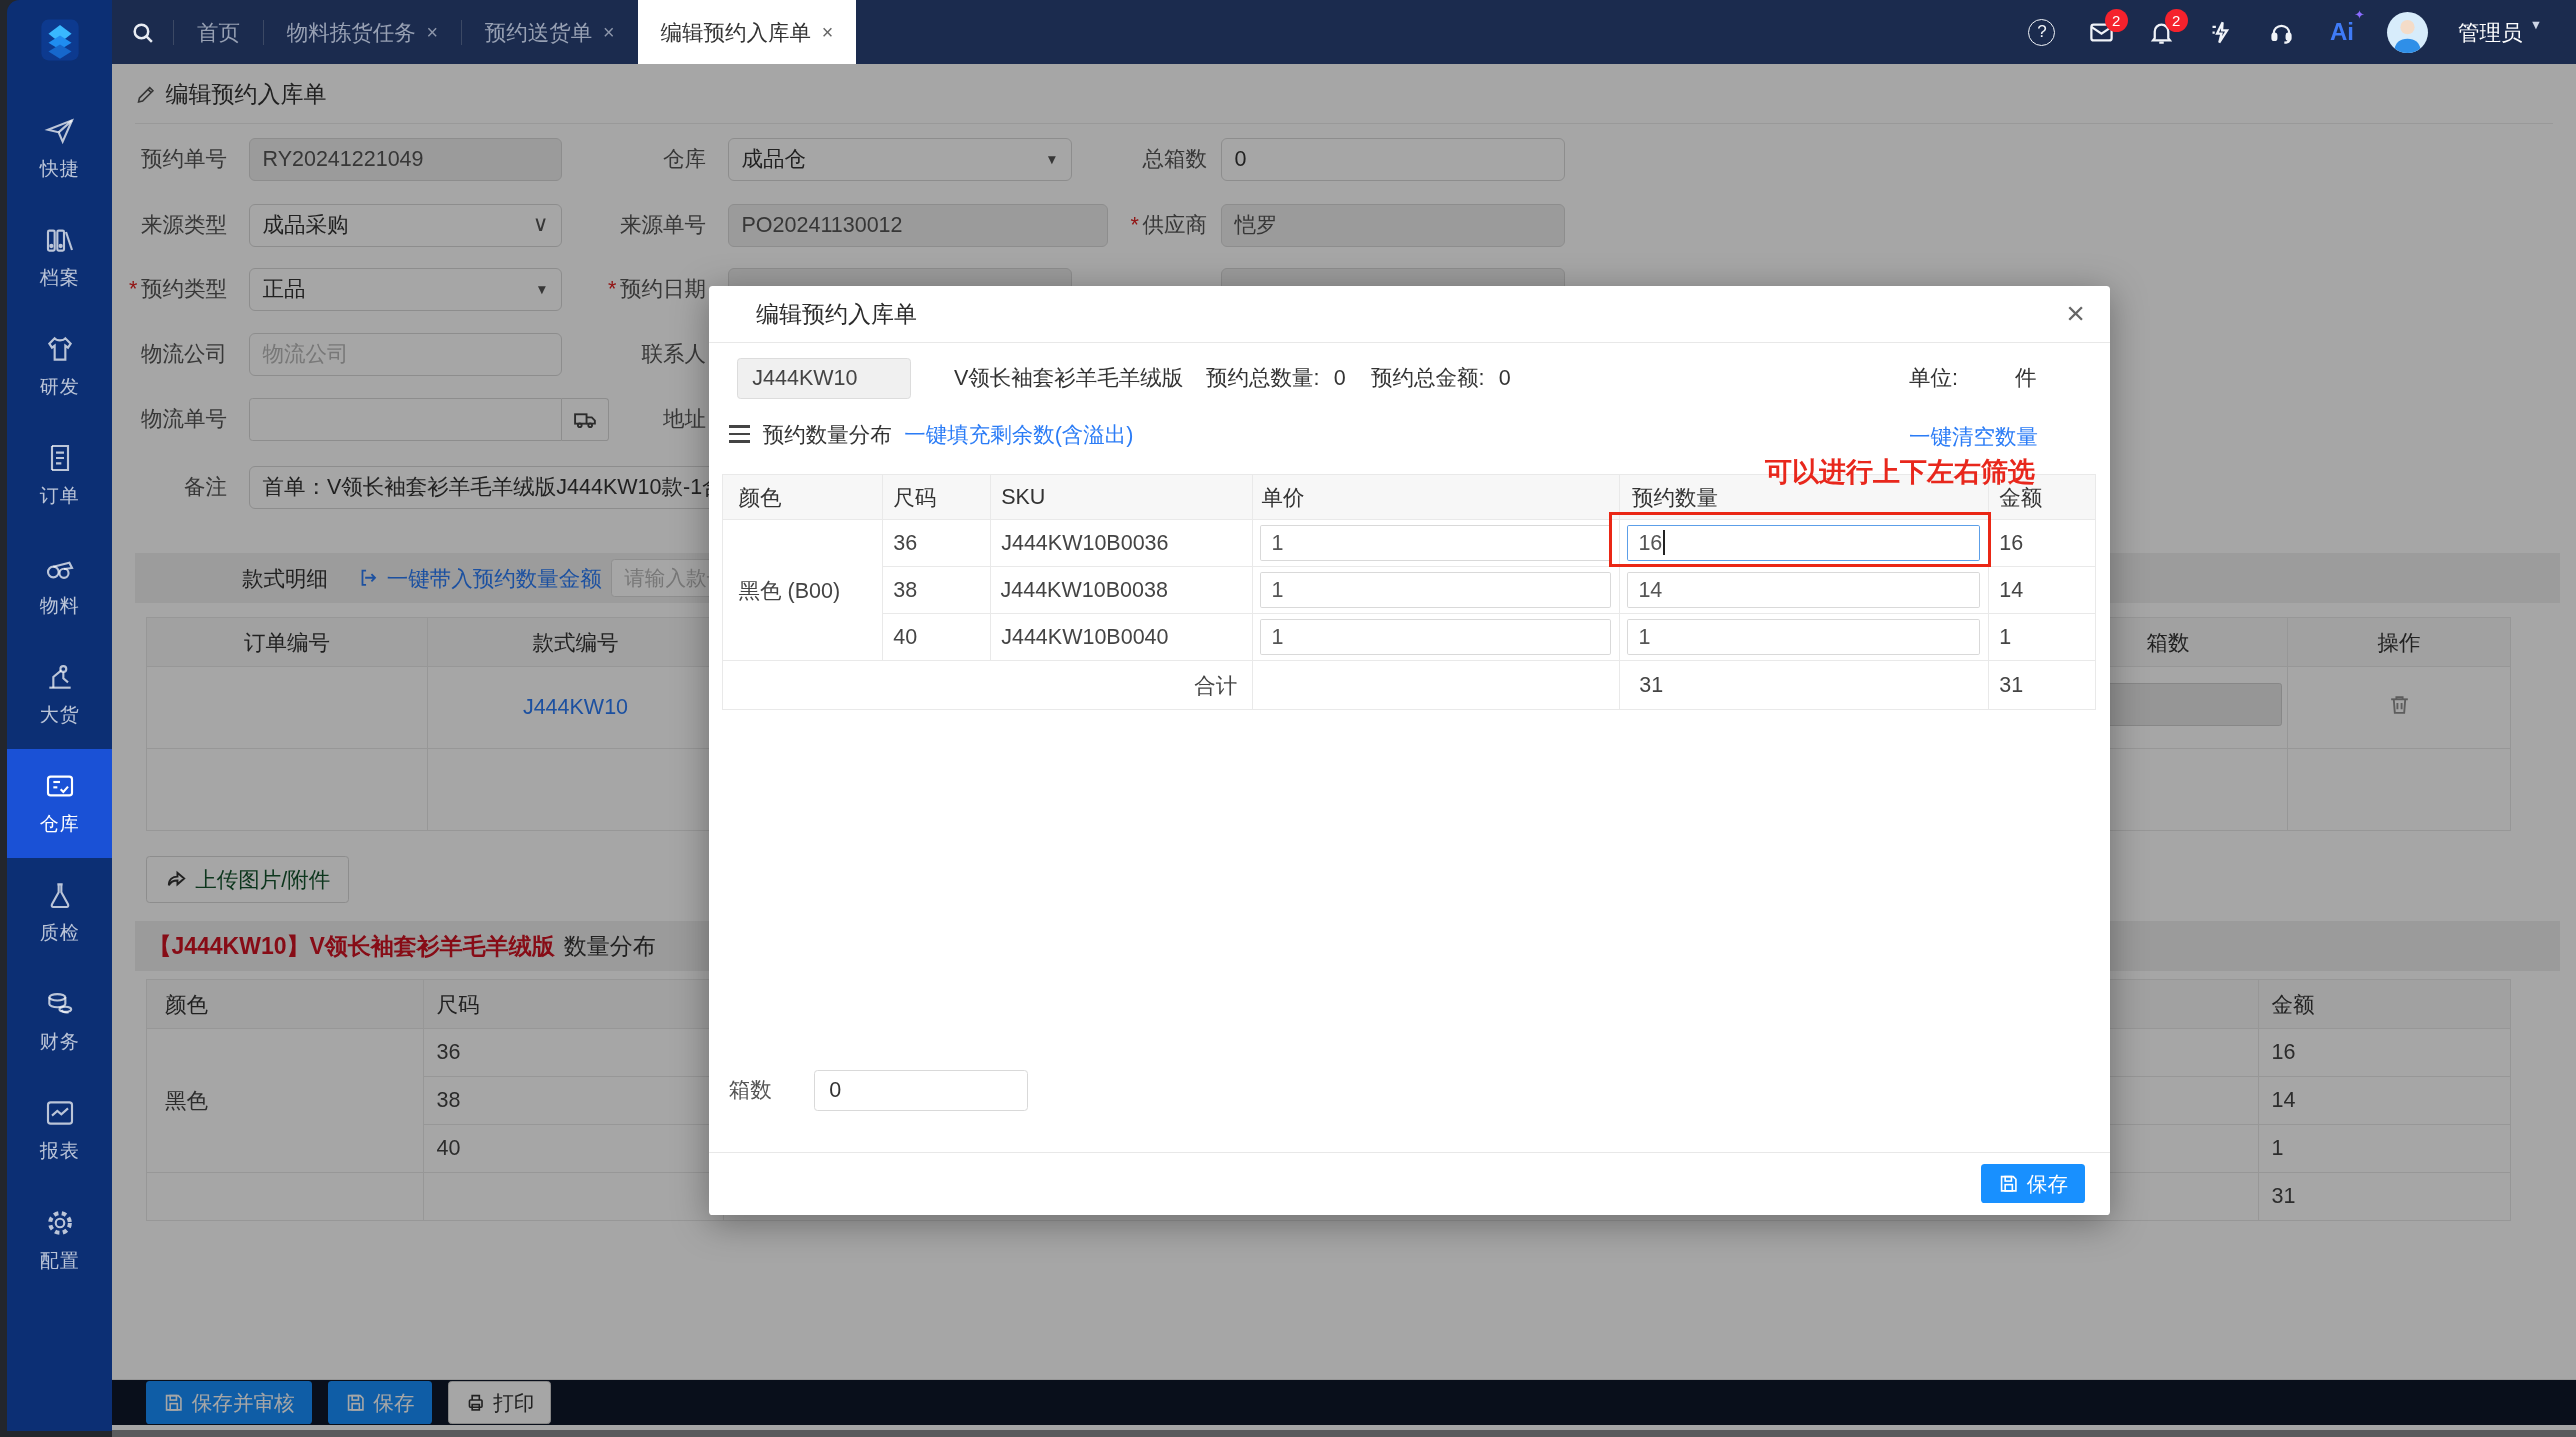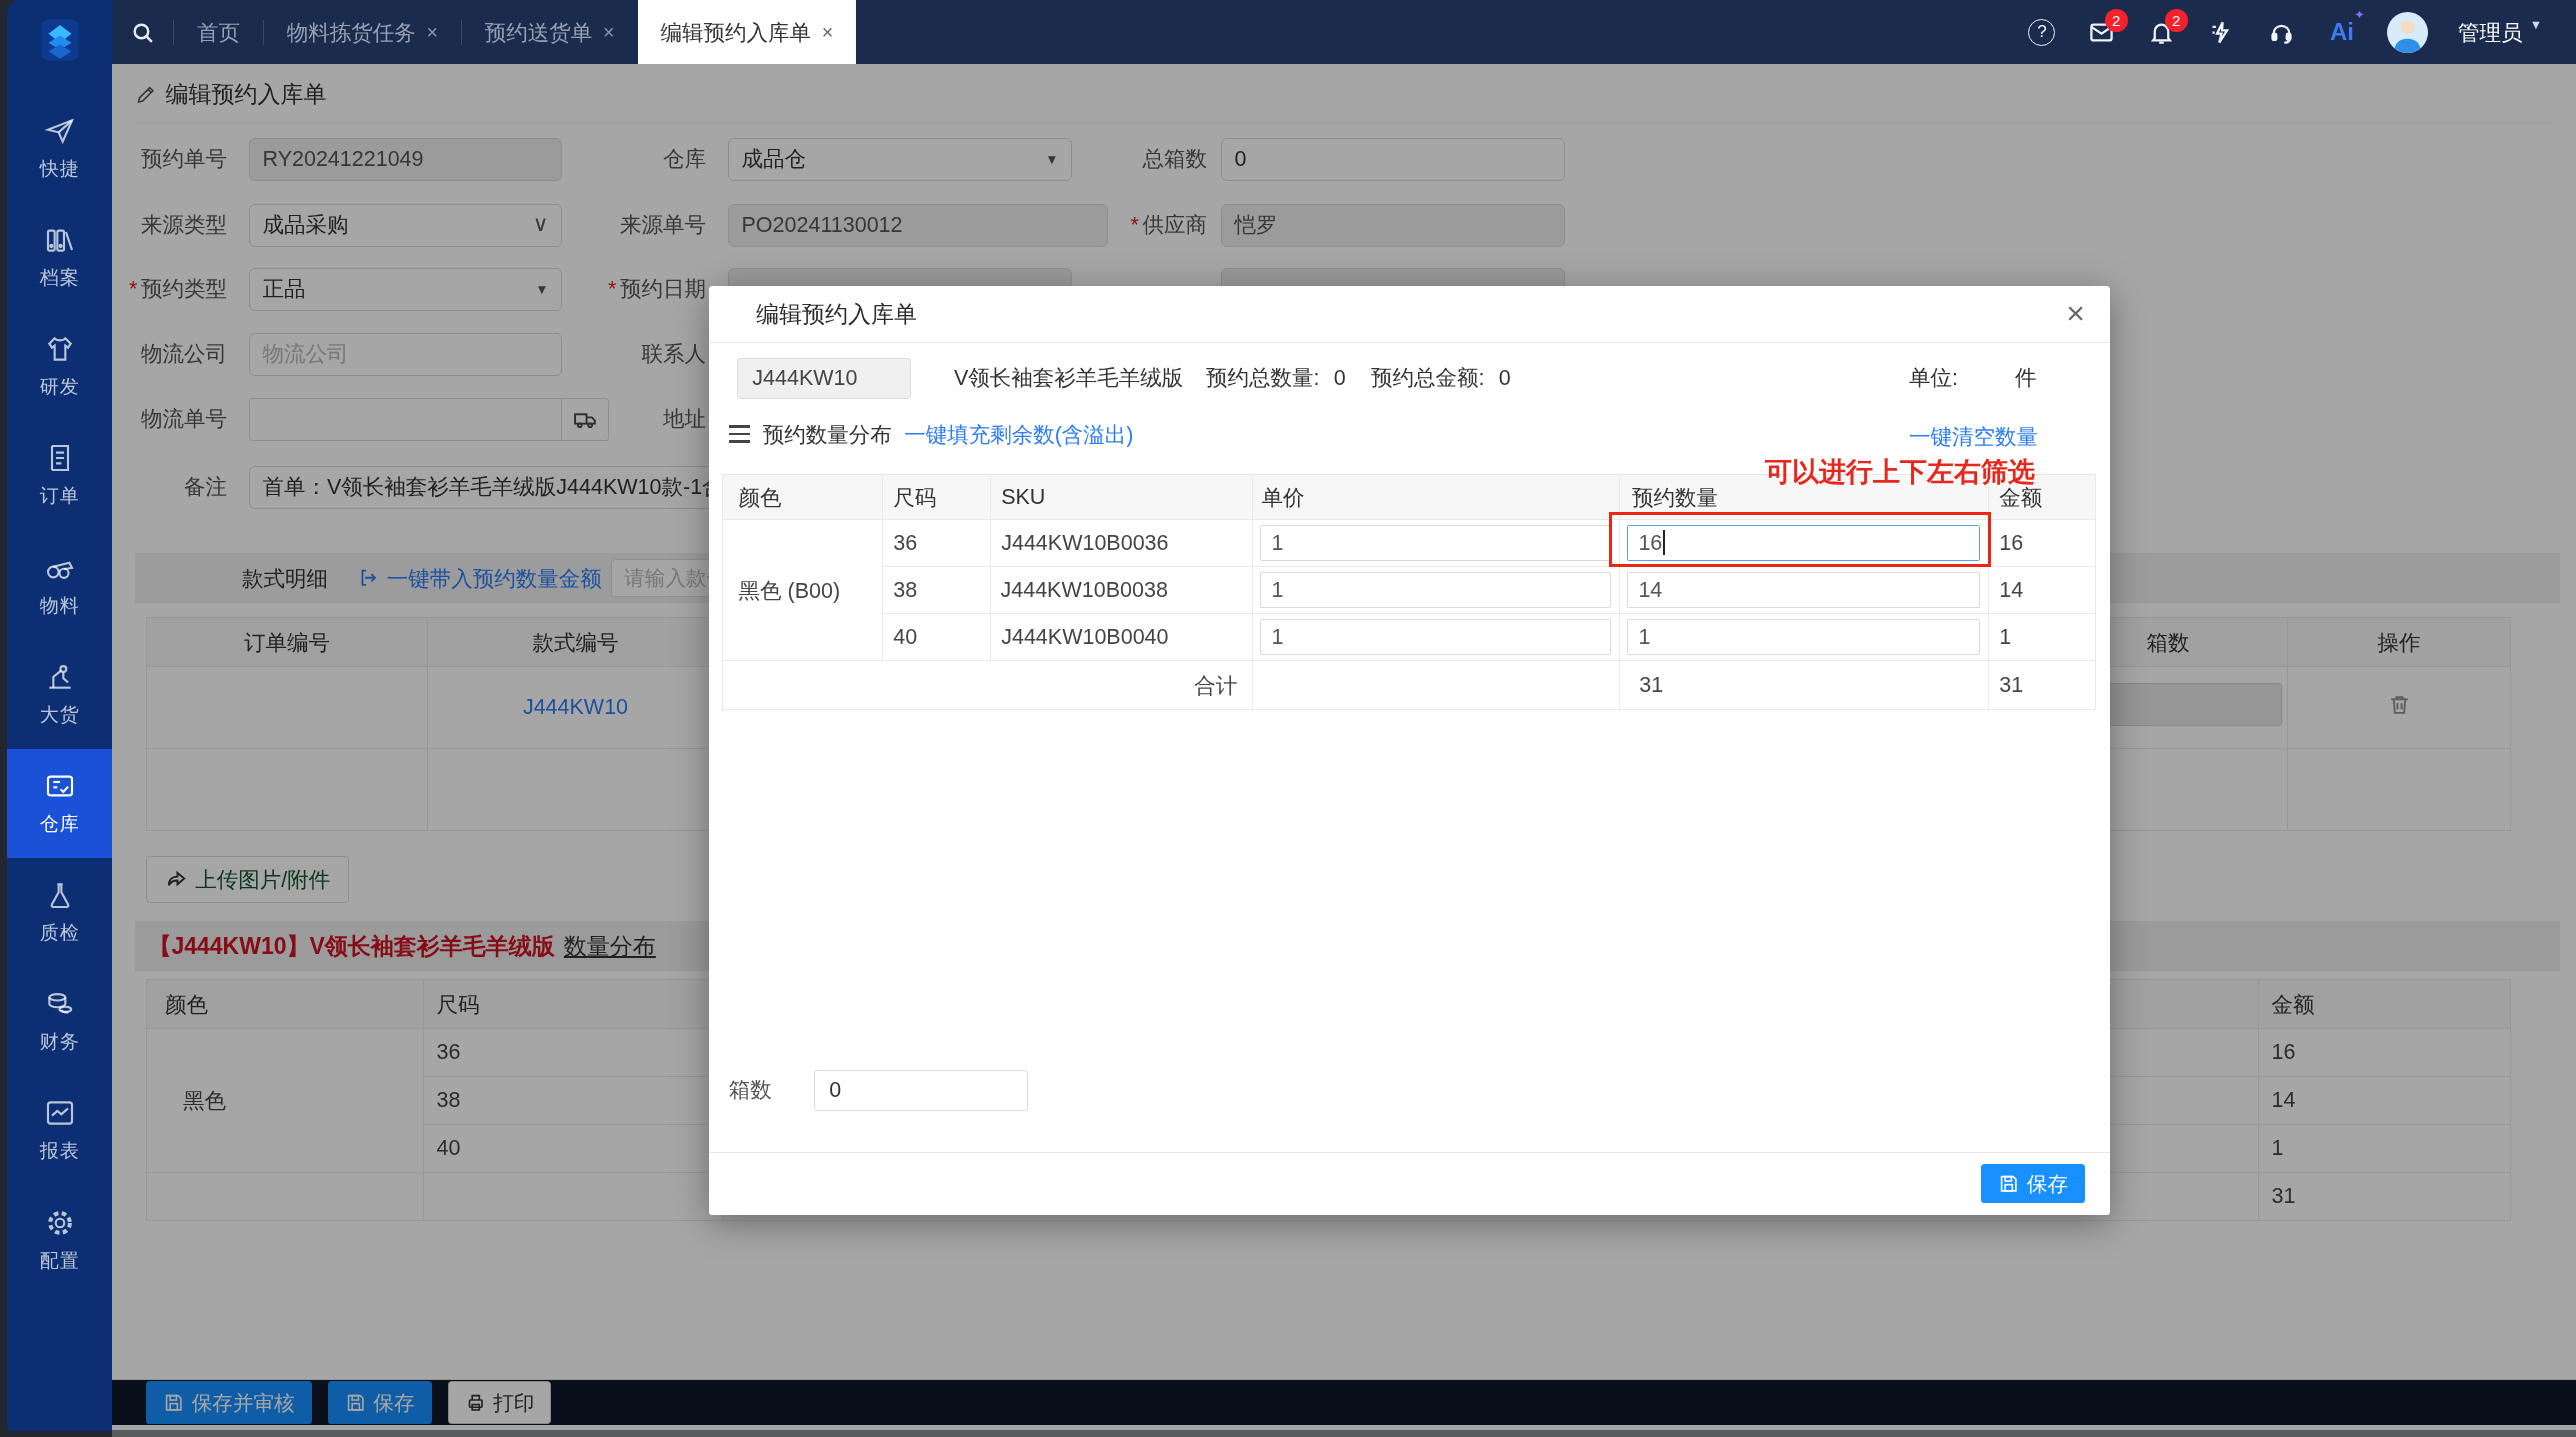--- a/index.html
+++ b/index.html
@@ -69,21 +69,21 @@
 
   table.grid { border-collapse:collapse; position:absolute; background:#fff; table-layout:fixed; }
   table.grid th, table.grid td { border:0.9px solid #e9e9e9; font-size:21.5px; color:#444; font-weight:normal; }
   table.grid th { background:#f7f7f7; color:#333; }
 
   .upload-btn { position:absolute; left:34px; top:792px; height:47px; padding:0 18px; border:0.9px solid #d9d9d9;
                 border-radius:3.6px; background:#fff; display:flex; align-items:center; gap:7.2px; font-size:21.5px; color:#14532d; }
   .upload-btn svg { width:23px; height:23px; stroke:#333; fill:none; stroke-width:2; }
 
   .dist-title-red { color:#cf1322; font-weight:bold; font-size:23px; }
-  .dist-title-suffix { color:#333; font-size:23px; margin-left:9px;text-decoration:underline; }
+  .dist-title-suffix { color:#333; font-size:23px; margin-left:9px; }
 
   .footer-bar { position:absolute; left:0; top:1315px; width:100%; height:46px; background:#0f172a; border-top:0.9px solid #e8e8e8;
                 display:flex; align-items:center; gap:16px; padding-left:34px; }
   .btn { height:43px; border-radius:3.6px; font-size:20.6px; display:inline-flex; align-items:center; gap:7.2px;
          padding:0 16px; cursor:pointer; border:0.9px solid transparent; }
   .btn.primary { background:#1890ff; color:#fff; }
   .btn.plain { background:#fff; color:#333; border-color:#cfcfcf; }
   .btn svg { width:21.5px; height:21.5px; fill:none; stroke-width:1.8; }
   .btn.primary svg { stroke:#fff; }
   .btn.plain svg { stroke:#333; }
@@ -425,21 +425,21 @@
           <col style="width:252px">
         </colgroup>
       <tbody>
           <tr>
         <th style="height:49px;text-align:left;padding-left:18px">颜色</th>
         <th style="text-align:left;padding-left:12.5px">尺码</th>
         <th></th>
         <th style="text-align:left;padding-left:12.5px">金额</th>
       </tr>
       <tr style="height:48px">
-        <td rowspan="3" style="padding-left:36px">黑色</td>
+        <td rowspan="3" style="padding-left:18px">黑色</td>
         <td style="padding-left:12.5px">36</td>
         <td></td>
         <td style="padding-left:12.5px">16</td>
       </tr>
       <tr style="height:48px">
         <td style="padding-left:12.5px">38</td>
         <td></td>
         <td style="padding-left:12.5px">14</td>
       </tr>
       <tr style="height:48px">

